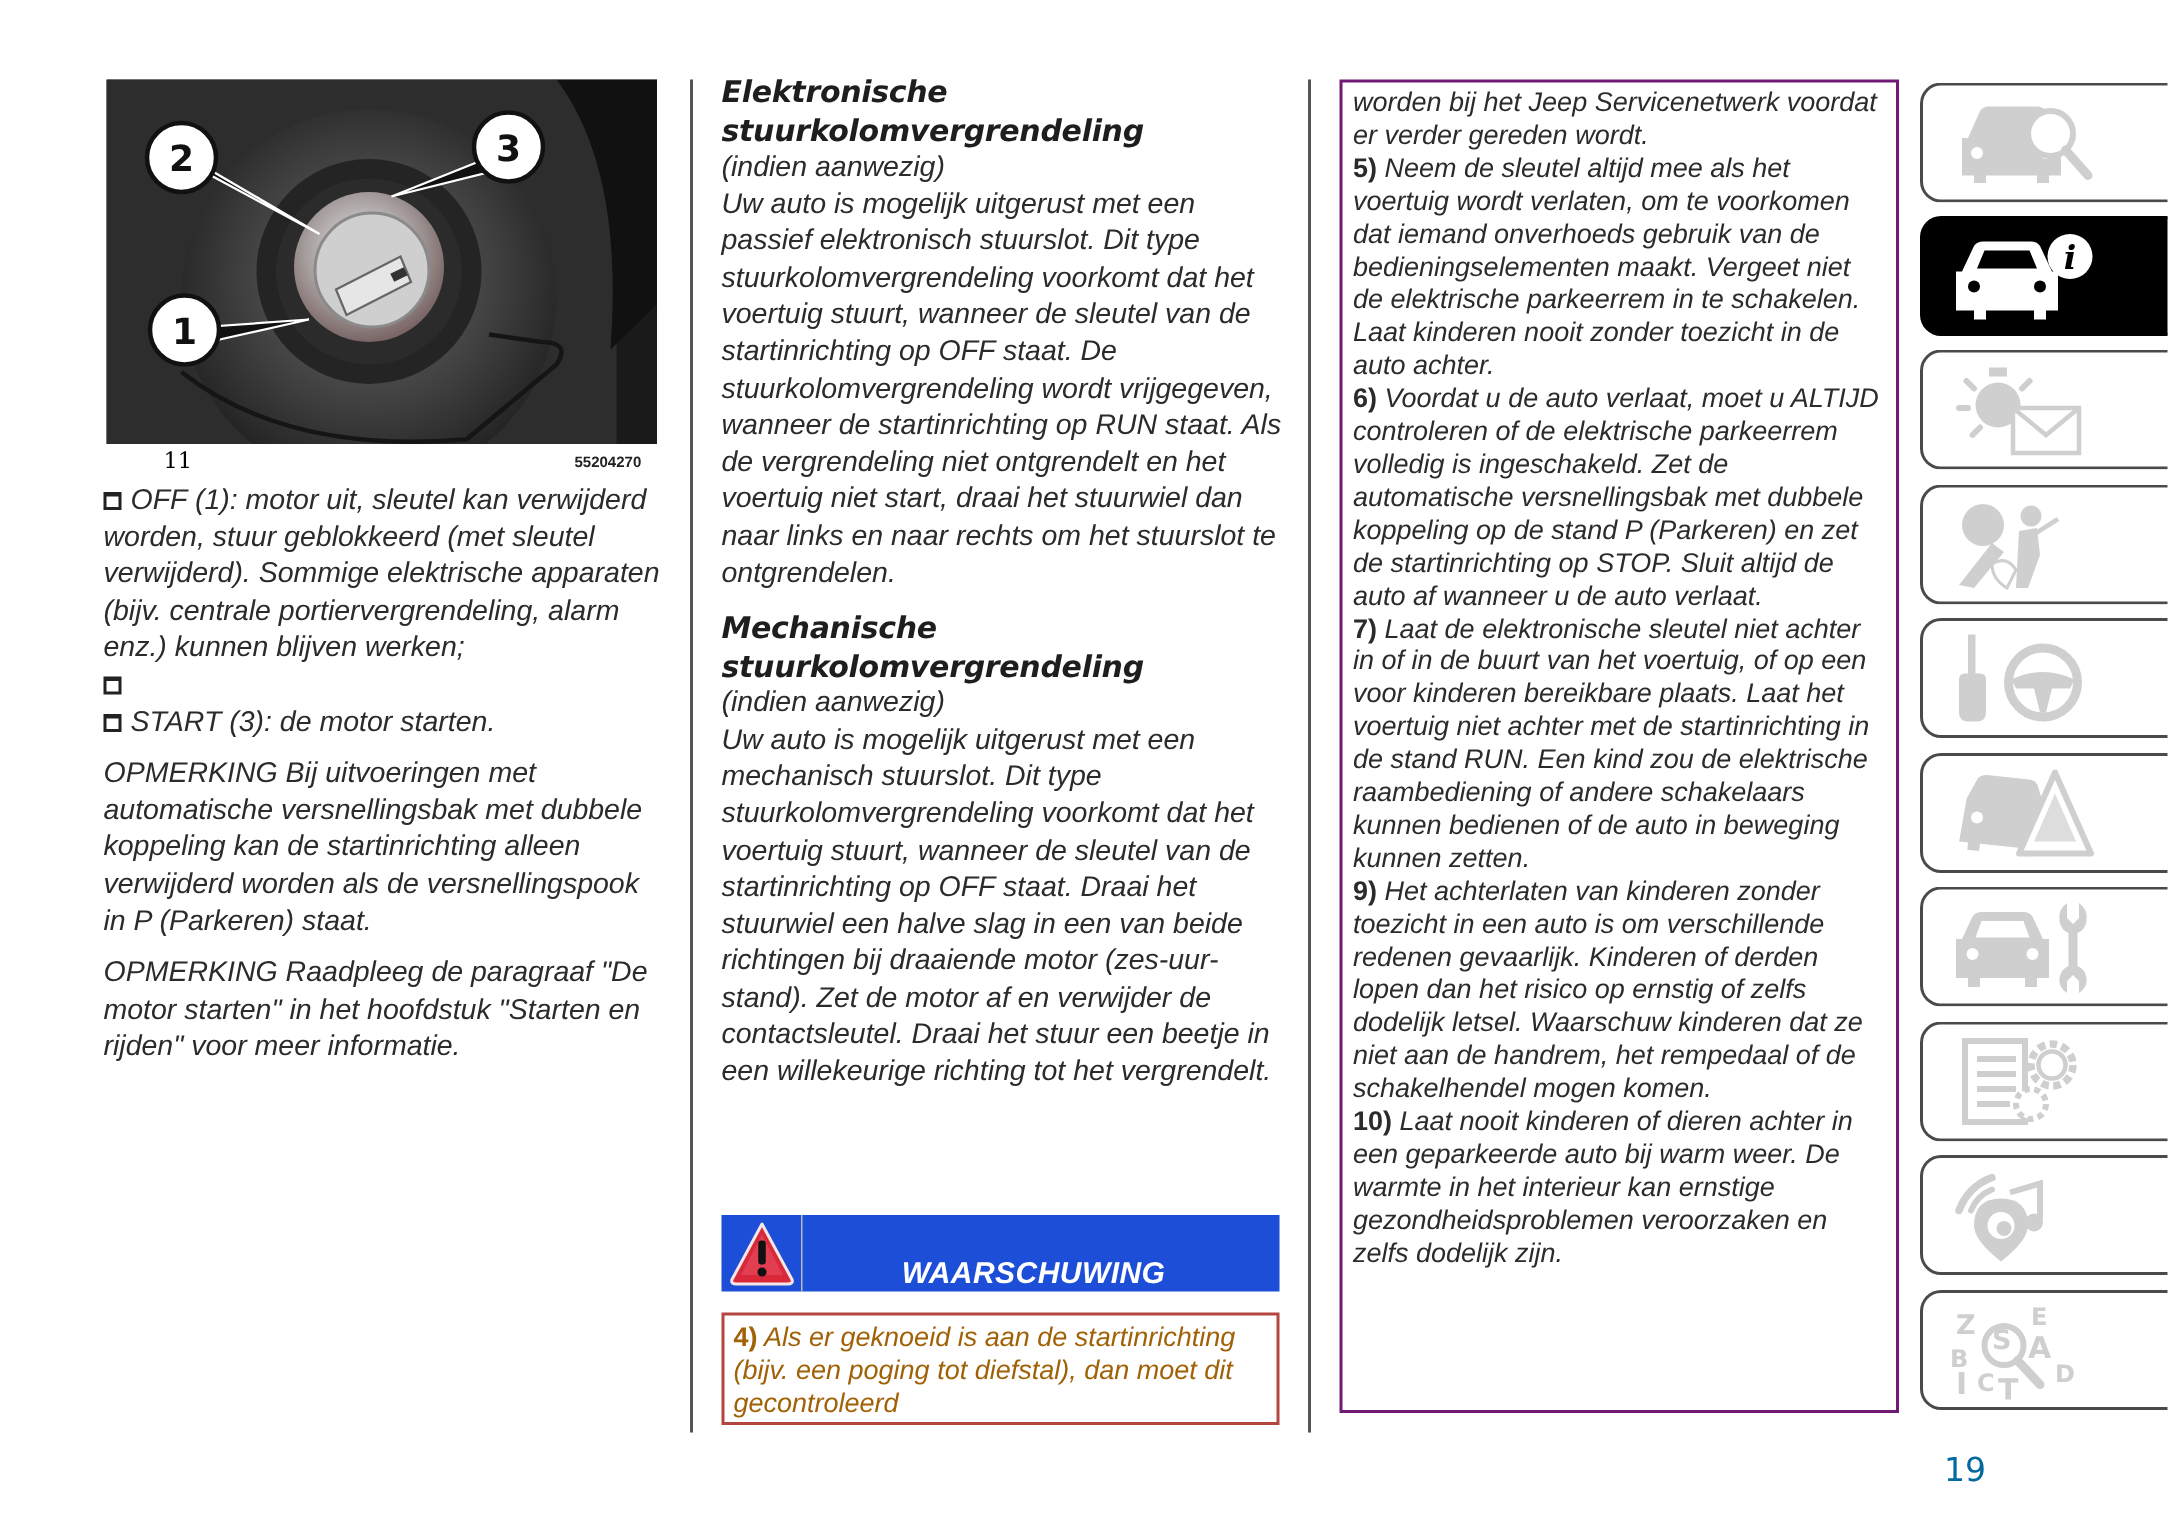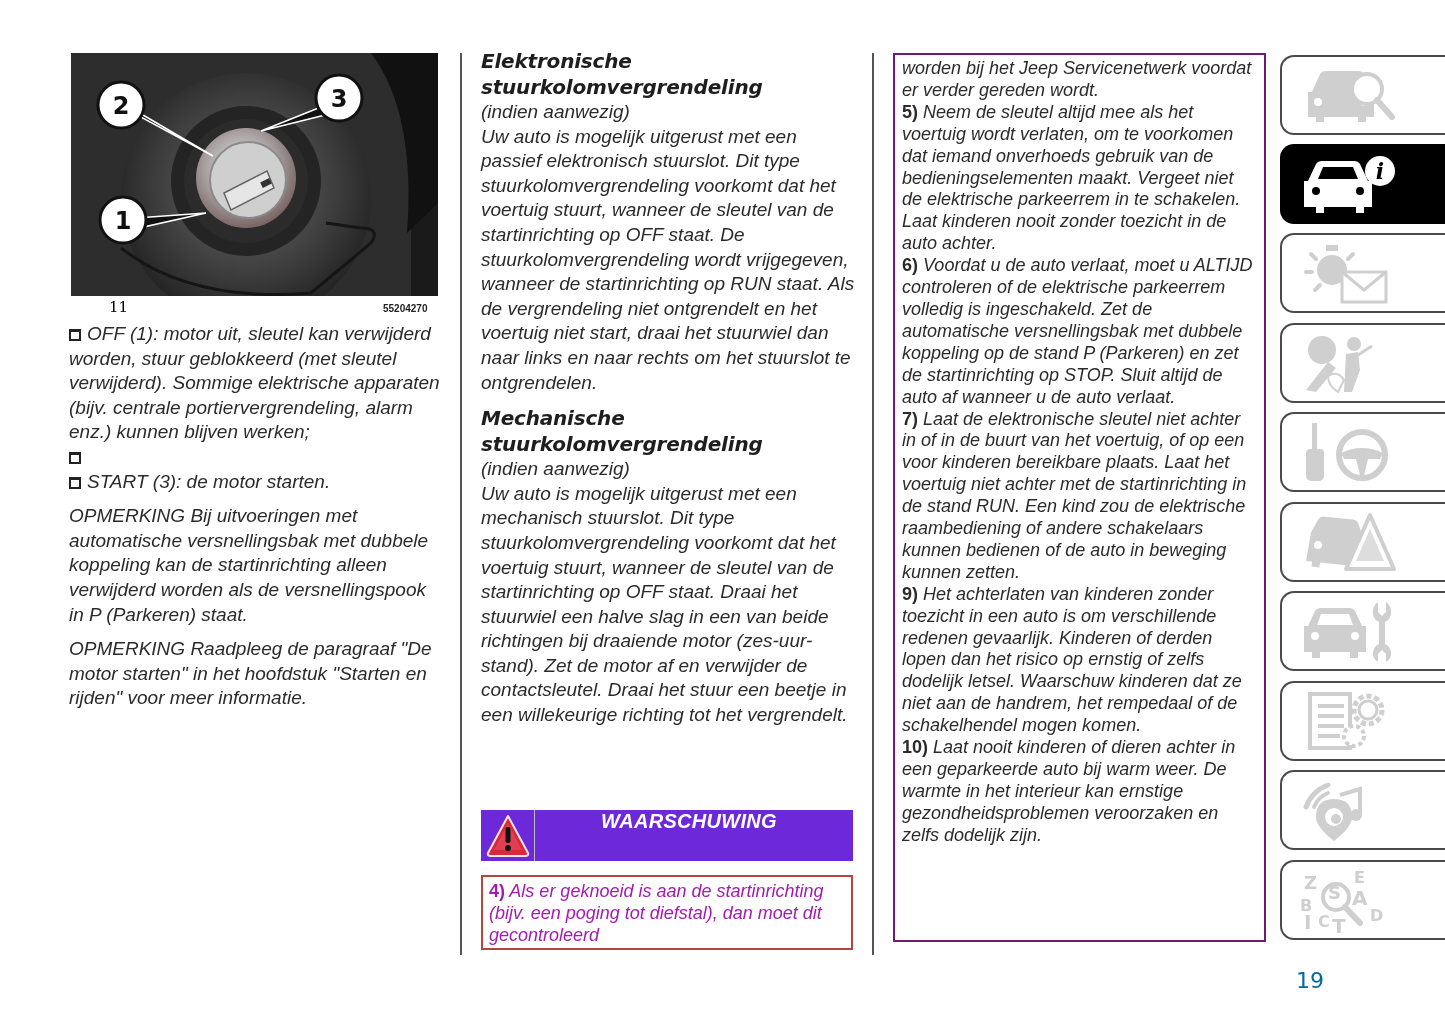--- a/index.html
+++ b/index.html
@@ -24,29 +24,29 @@
     }
     .para { margin: 0 0 10px 0; }
 
     .heading { font-family: "DejaVu Sans", sans-serif; font-weight: bold; font-size: 20px; line-height: 26px; color: #1e1e1e; margin: 0; letter-spacing: -0.2px; }
     .sub { margin: 0; }
     .block { margin: 0 0 10px 0; }
 
     .divider { width: 2px; background: #555; }
 
     .warn-banner {
-      left: 481px; top: 810px; width: 372px; height: 51px; background: #6d28d9;
-      display: flex; align-items: flex-start;
+      left: 481px; top: 810px; width: 372px; height: 51px; background: #1d4ed8;
+      display: flex; align-items: flex-end;
     }
     .warn-icon-wrap { width: 53px; height: 51px; display: flex; align-items: center; justify-content: center; border-right: 1px solid #b8b9bb; }
     .warn-title { flex: 1; text-align: center; color: #fff; font-weight: bold; font-style: italic; font-size: 20px; letter-spacing: 0.3px; padding-right: 10px; }
 
     .warn-box {
       left: 481px; top: 875px; width: 372px; height: 75px; border: 2px solid #b5463f; box-sizing: border-box;
-      padding: 3px 6px; font-size: 18px; line-height: 22px; font-style: italic; color: #a21caf;
+      padding: 3px 6px; font-size: 18px; line-height: 22px; font-style: italic; color: #a16207;
     }
     .warn-box-right {
       left: 893px; top: 53px; width: 373px; height: 889px; border: 2px solid #701a75; box-sizing: border-box;
       padding: 3px 7px; font-size: 18px; line-height: 21.9px; font-style: italic; color: #2b2b2b;
     }
     .num { font-style: normal; font-weight: bold; }
     .warn-box-right p { margin: 0; }
 
     
     .tab {

